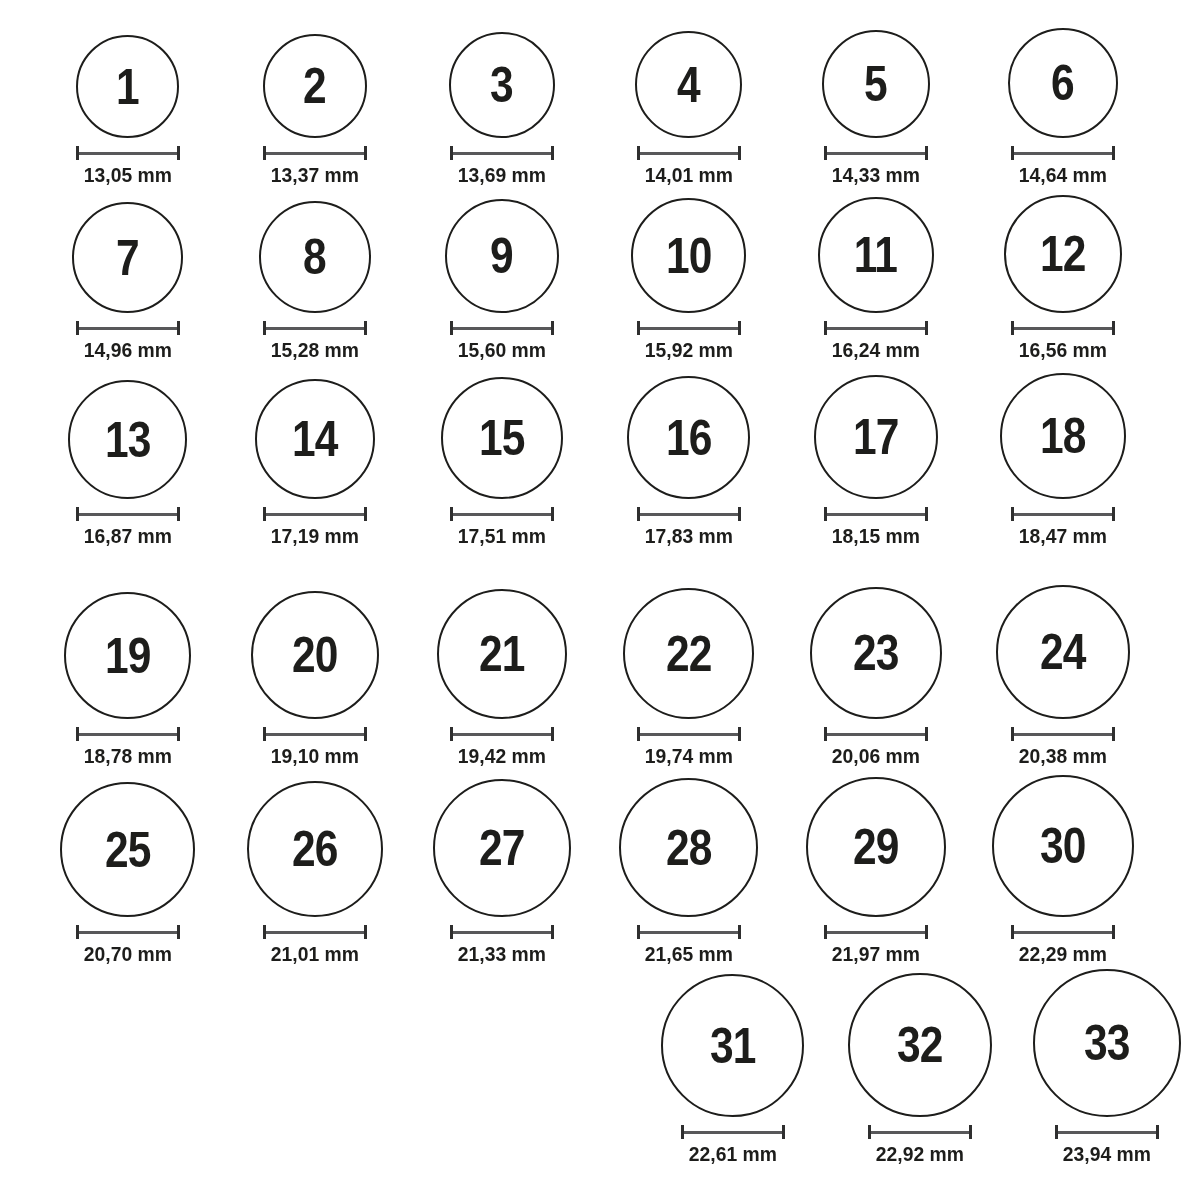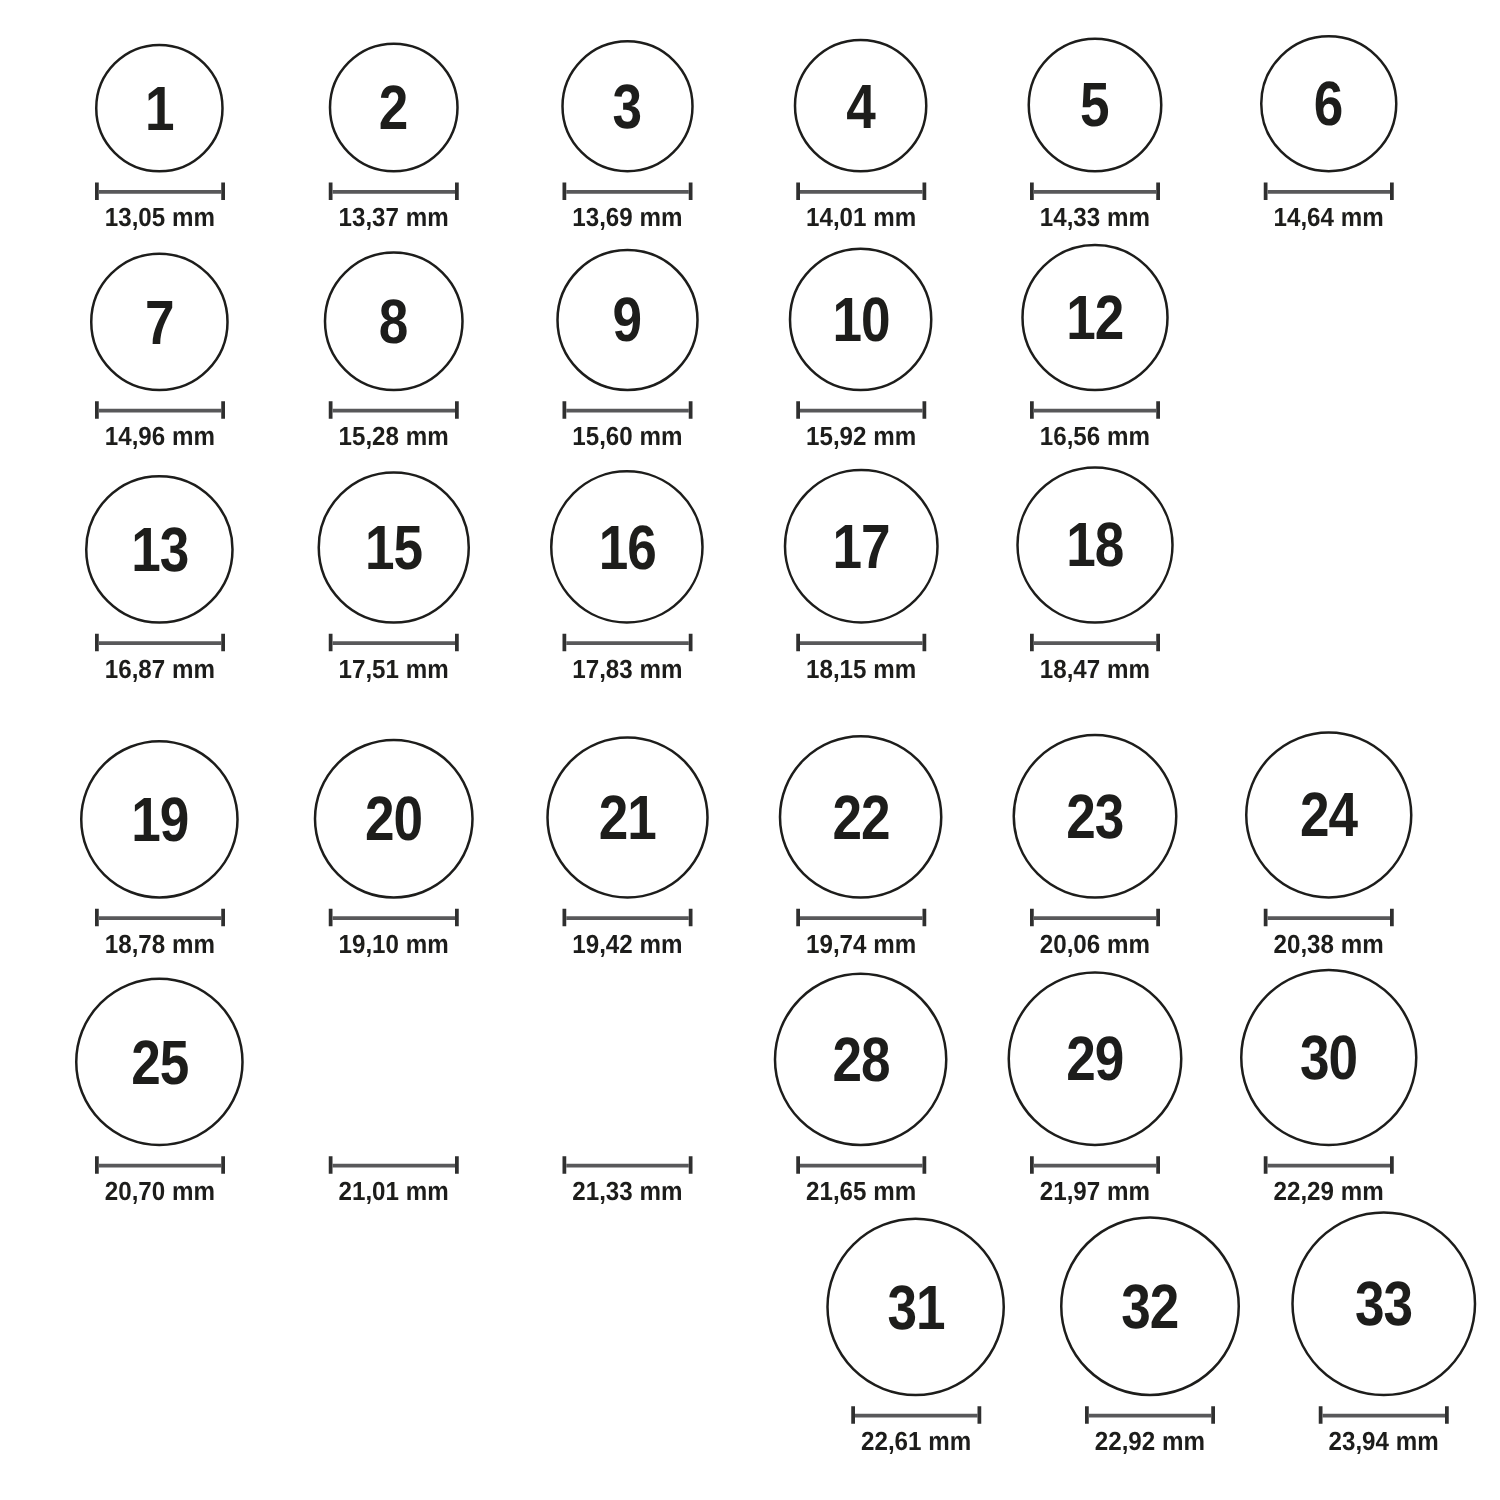--- a/index.html
+++ b/index.html
@@ -187,20 +187,31 @@
           <span class="num">10</span>
         </div>
         <div class="measure">
           <span class="tick"></span>
           <span class="bar"></span>
           <span class="tick"></span>
         </div>
         <div class="mm-label">15,92 mm</div>
       </div>
       <div class="cell">
+        <div class="circle" style="width: 116px; height: 116px;">
+          <span class="num">11</span>
+        </div>
+        <div class="measure">
+          <span class="tick"></span>
+          <span class="bar"></span>
+          <span class="tick"></span>
+        </div>
+        <div class="mm-label">16,24 mm</div>
+      </div>
+      <div class="cell">
         <div class="circle" style="width: 118px; height: 118px;">
           <span class="num">12</span>
         </div>
         <div class="measure">
           <span class="tick"></span>
           <span class="bar"></span>
           <span class="tick"></span>
         </div>
         <div class="mm-label">16,56 mm</div>
       </div>
@@ -211,20 +222,31 @@
           <span class="num">13</span>
         </div>
         <div class="measure">
           <span class="tick"></span>
           <span class="bar"></span>
           <span class="tick"></span>
         </div>
         <div class="mm-label">16,87 mm</div>
       </div>
       <div class="cell">
+        <div class="circle" style="width: 120px; height: 120px;">
+          <span class="num">14</span>
+        </div>
+        <div class="measure">
+          <span class="tick"></span>
+          <span class="bar"></span>
+          <span class="tick"></span>
+        </div>
+        <div class="mm-label">17,19 mm</div>
+      </div>
+      <div class="cell">
         <div class="circle" style="width: 122px; height: 122px;">
           <span class="num">15</span>
         </div>
         <div class="measure">
           <span class="tick"></span>
           <span class="bar"></span>
           <span class="tick"></span>
         </div>
         <div class="mm-label">17,51 mm</div>
       </div>
@@ -336,28 +358,34 @@
           <span class="num">25</span>
         </div>
         <div class="measure">
           <span class="tick"></span>
           <span class="bar"></span>
           <span class="tick"></span>
         </div>
         <div class="mm-label">20,70 mm</div>
       </div>
       <div class="cell">
+        <div class="circle" style="width: 136px; height: 136px;">
+          <span class="num">26</span>
+        </div>
         <div class="measure">
           <span class="tick"></span>
           <span class="bar"></span>
           <span class="tick"></span>
         </div>
         <div class="mm-label">21,01 mm</div>
       </div>
       <div class="cell">
+        <div class="circle" style="width: 138px; height: 138px;">
+          <span class="num">27</span>
+        </div>
         <div class="measure">
           <span class="tick"></span>
           <span class="bar"></span>
           <span class="tick"></span>
         </div>
         <div class="mm-label">21,33 mm</div>
       </div>
       <div class="cell">
         <div class="circle" style="width: 139px; height: 139px;">
           <span class="num">28</span>

